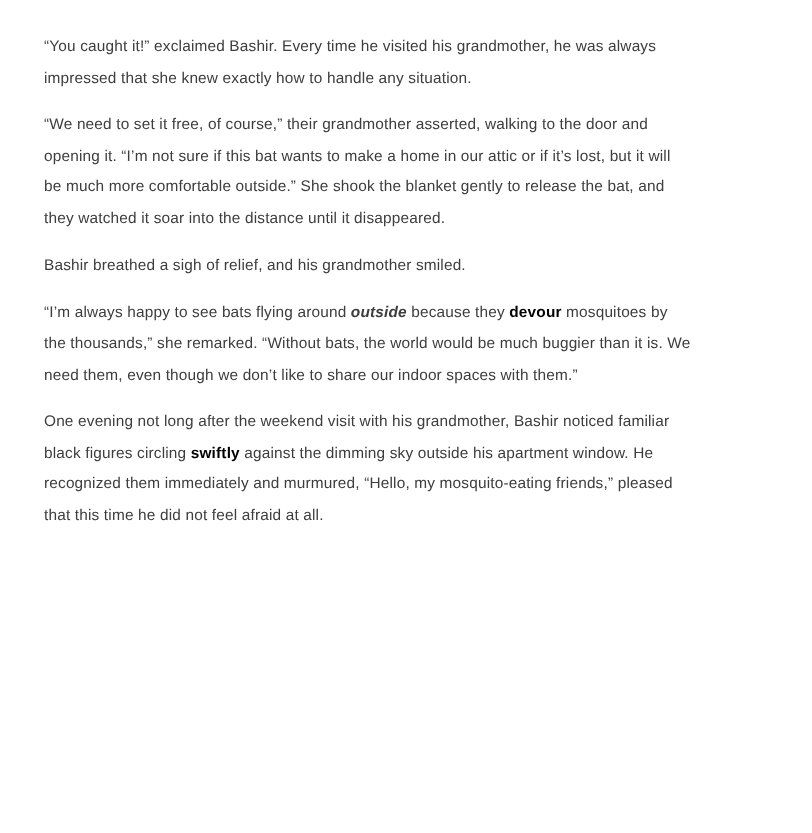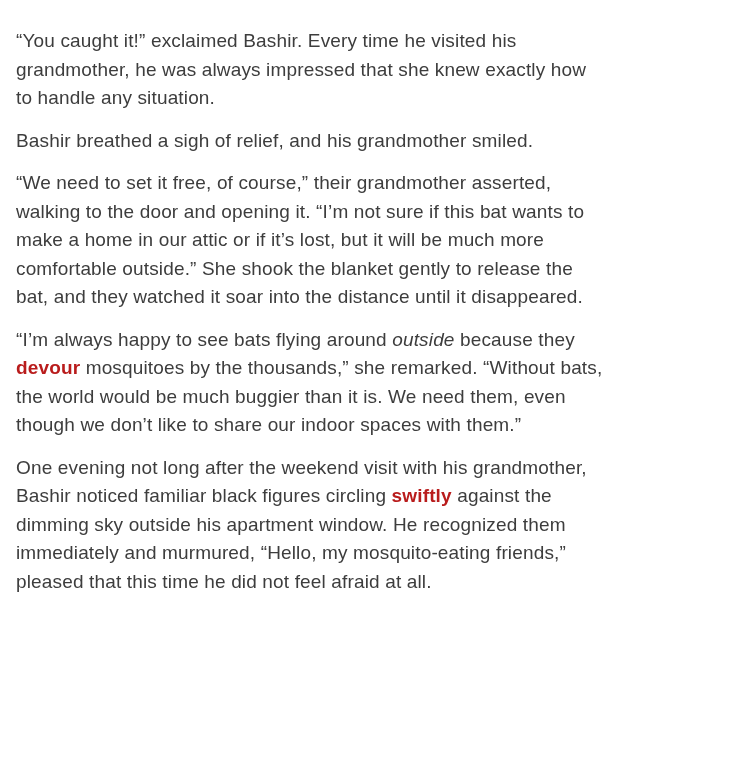--- a/index.html
+++ b/index.html
@@ -10,41 +10,41 @@
   }
   .page {
     width: 738px;
     height: 757px;
     box-sizing: border-box;
     background: #ffffff;
     overflow: hidden;
   }
   .passage {
     box-sizing: content-box;
-    padding: 27px 40px 40px 16px;
+    padding: 27px 40px 40px 40px;
     max-width: 588px;
     color: #3d3d3d;
-    font-size: 19px;
+    font-size: 14px;
     line-height: 28.5px;
     letter-spacing: 0.15px;
   }
   .passage p {
     margin: 0 0 14px 0;
   }
   .passage p:last-child {
     margin-bottom: 14px;
   }
   .seg-normal { font-weight: 400; font-style: normal; }
-  .seg-bold   { font-weight: 700; font-style: normal; color: #b91c1c; }
-  .seg-italic { font-weight: 400; font-style: italic; }
+  .seg-bold   { font-weight: 700; font-style: normal; color: #000000; }
+  .seg-italic { font-weight: 700; font-style: italic; }
 </style>
 </head>
 <body>
 
 <div class="page">
   <main class="passage">
     <p><span class="seg-normal">“You caught it!” exclaimed Bashir. Every time he visited his grandmother, he was always impressed that she knew exactly how to handle any situation.</span></p>
+    <p><span class="seg-normal">“We need to set it free, of course,” their grandmother asserted, walking to the door and opening it. “I’m not sure if this bat wants to make a home in our attic or if it’s lost, but it will be much more comfortable outside.” She shook the blanket gently to release the bat, and they watched it soar into the distance until it disappeared.</span></p>
     <p><span class="seg-normal">Bashir breathed a sigh of relief, and his grandmother smiled.</span></p>
-    <p><span class="seg-normal">“We need to set it free, of course,” their grandmother asserted, walking to the door and opening it. “I’m not sure if this bat wants to make a home in our attic or if it’s lost, but it will be much more comfortable outside.” She shook the blanket gently to release the bat, and they watched it soar into the distance until it disappeared.</span></p>
     <p><span class="seg-normal">“I’m always happy to see bats flying around </span><span class="seg-italic">outside</span><span class="seg-normal"> because they </span><span class="seg-bold">devour</span><span class="seg-normal"> mosquitoes by the thousands,” she remarked. “Without bats, the world would be much buggier than it is. We need them, even though we don’t like to share our indoor spaces with them.”</span></p>
     <p><span class="seg-normal">One evening not long after the weekend visit with his grandmother, Bashir noticed familiar black figures circling </span><span class="seg-bold">swiftly</span><span class="seg-normal"> against the dimming sky outside his apartment window. He recognized them immediately and murmured, “Hello, my mosquito-eating friends,” pleased that this time he did not feel afraid at all.</span></p>
   </main>
 </div>
 
 </body></html>

